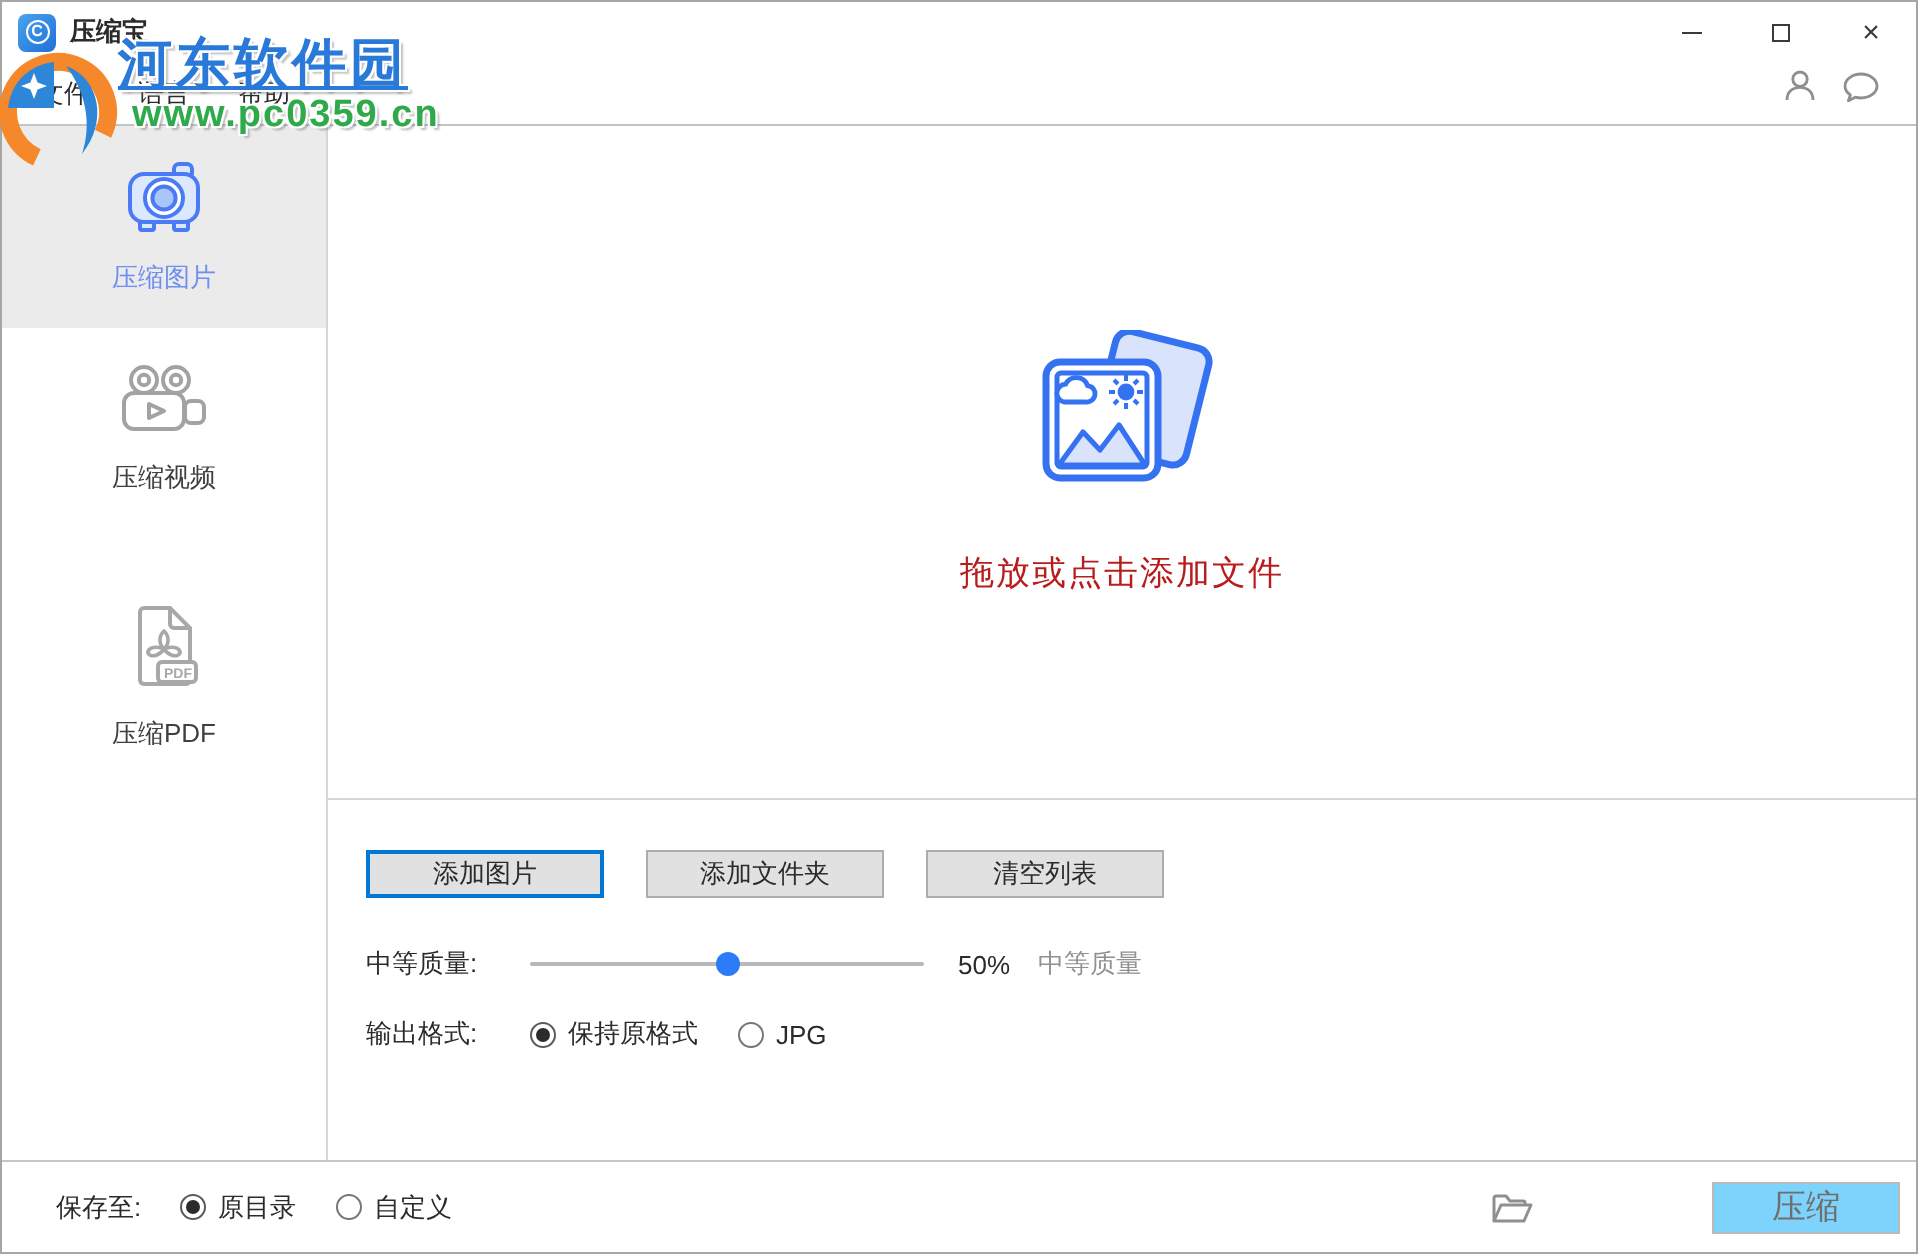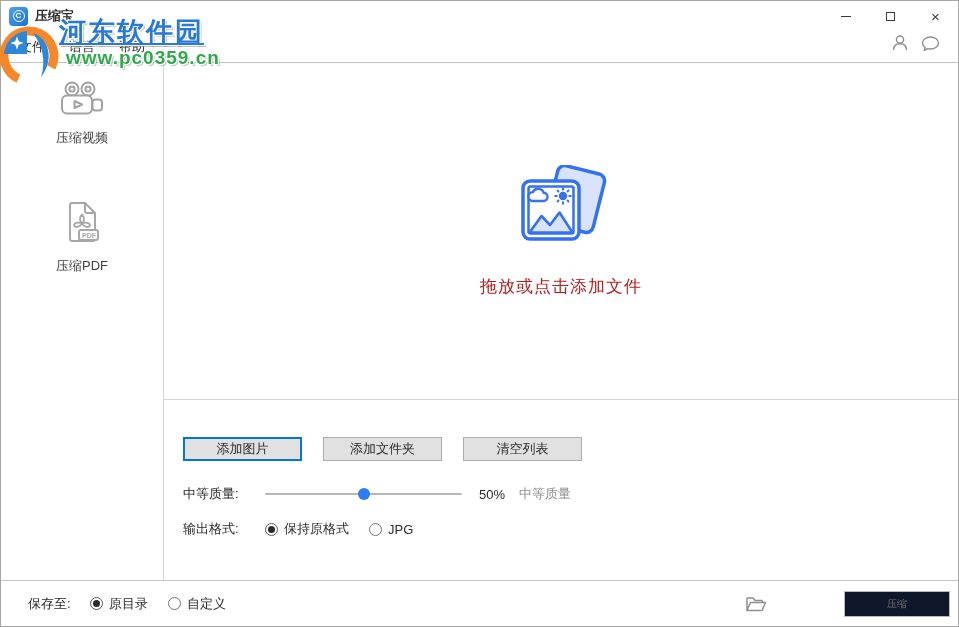--- a/index.html
+++ b/index.html
@@ -30,21 +30,21 @@
   .side-item.active { height:101px; background:#ebebeb; }
   .side-item .lbl { color:#3f3f3f; }
   .side-item.active .lbl { color:#6c8ff0; }
   .side-item.pdf { margin-top:24px; }
 
   .main { flex:1; display:flex; flex-direction:column; }
   .dropzone { height:337px; border-bottom:1px solid #d5d5d5; display:flex; flex-direction:column; align-items:center; justify-content:center; cursor:pointer; }
   .drop-hint { margin-top:24px; font-size:17px; color:#b91c1c; letter-spacing:1px; }
 
   .controls { padding:25px 0 0 19px; }
-  .btn-row { display:flex; gap:21px;margin-top:12px; }
+  .btn-row { display:flex; gap:21px; }
   .btn { width:119px; height:24px; background:#e1e1e1; border:1px solid #adadad; font-size:13px; color:#2b2b2b; display:flex; align-items:center; justify-content:center; cursor:pointer; font-family:inherit; }
   .btn.focused { border:2px solid #0078d7; }
 
   .slider-row { margin-top:26px; display:flex; align-items:center; height:14px; }
   .ctl-label { width:82px; color:#2b2b2b; }
   .slider-track { position:relative; width:197px; height:2px; background:#b8b8b8; border-radius:1px; }
   .slider-thumb { position:absolute; top:-5px; width:12px; height:12px; border-radius:50%; background:#2b7cf6; }
   .pct-text { margin-left:17px; color:#2b2b2b; }
   .quality-text { margin-left:14px; color:#909090; }
 
@@ -52,21 +52,21 @@
   .radio { width:13px; height:13px; border-radius:50%; border:1px solid #5a5a5a; position:relative; display:inline-block; flex:0 0 auto; }
   .radio.unchecked { border-color:#767676; }
   .radio.checked::after { content:""; position:absolute; left:2px; top:2px; width:7px; height:7px; border-radius:50%; background:#2b2b2b; }
   .radio-lbl { margin-left:6px; color:#2b2b2b; }
   .radio-gap { margin-left:20px; }
 
   
   .footer { flex:1; display:flex; align-items:center; padding-left:27px; position:relative; background:#fff; }
   .footer .ctl-label { width:62px; }
   .folder-btn { position:absolute; right:191px; top:50%; transform:translateY(-50%); cursor:pointer; display:flex; }
-  .compress-btn { position:absolute; right:8px; top:50%; transform:translateY(-50%); width:106px; height:26px; background:#0f172a; border:1px solid #b9b9b9; color:#6f6f6f; font-size:10px; display:flex; align-items:center; justify-content:center; font-family:inherit; }
+  .compress-btn { position:absolute; right:8px; top:50%; transform:translateY(-50%); width:94px; height:26px; background:#7dd3fc; border:1px solid #b9b9b9; color:#6f6f6f; font-size:17px; display:flex; align-items:center; justify-content:center; font-family:inherit; }
 
   
   .watermark { position:absolute; left:0; top:10px; width:230px; height:78px; z-index:50; pointer-events:none; }
   .wm-logo { position:absolute; left:-3px; top:14px; }
   .wm-name { position:absolute; left:59px; top:4px; font-size:27px; font-weight:bold; letter-spacing:2px; color:#2979d9;
     text-shadow:-1px -1px 0 #fff,1px -1px 0 #fff,-1px 1px 0 #fff,1px 1px 0 #fff,2px 2px 1px rgba(120,120,120,.45); white-space:nowrap;text-decoration:underline; }
   .wm-url { position:absolute; left:66px; top:37px; font-size:19px; font-weight:bold; letter-spacing:1px; color:#2faa4a;
     text-shadow:-1px -1px 0 #fff,1px -1px 0 #fff,-1px 1px 0 #fff,1px 1px 0 #fff,2px 2px 1px rgba(120,120,120,.45); white-space:nowrap; }
 </style>
 </head>
@@ -107,20 +107,33 @@
         <svg width="19" height="17" viewBox="0 0 19 17" fill="none" stroke="#8f8f8f" stroke-width="1.4" stroke-linejoin="round">
           <path d="M9.5 2 c4.4 0 8 2.7 8 6 s-3.6 6-8 6 c-1 0-2-.15-2.9-.4 L3.2 15.4 l1-2.9 C2.6 11.4 1.5 9.9 1.5 8 c0-3.3 3.6-6 8-6 Z"></path>
         </svg>
       </span>
     </div>
   </div>
 
   <div class="middle">
 
     <div class="sidebar">
+      <div class="side-item active">
+        <span style="display:flex;">
+          <svg width="40" height="38" viewBox="0 0 40 38">
+            <rect x="25" y="3" width="9" height="7" rx="2.5" fill="#dce8fd" stroke="#4a7bf5" stroke-width="2"></rect>
+            <rect x="8" y="31" width="7" height="5" rx="1" fill="#dce8fd" stroke="#4a7bf5" stroke-width="2"></rect>
+            <rect x="25" y="31" width="7" height="5" rx="1" fill="#dce8fd" stroke="#4a7bf5" stroke-width="2"></rect>
+            <rect x="3" y="8" width="34" height="24" rx="7" fill="#dce8fd" stroke="#4a7bf5" stroke-width="2"></rect>
+            <circle cx="20" cy="20" r="9.5" fill="#ffffff" stroke="#4a7bf5" stroke-width="2"></circle>
+            <circle cx="20" cy="20" r="5.8" fill="#aac6f9" stroke="#4a7bf5" stroke-width="2"></circle>
+          </svg>
+        </span>
+        <span class="lbl">压缩图片</span>
+      </div>
 
       <div class="side-item">
         <span style="display:flex;">
           <svg width="46" height="36" viewBox="0 0 46 36" fill="none" stroke="#a3a3a3" stroke-width="2">
             <circle cx="13" cy="9" r="6.5" fill="#fff"></circle>
             <circle cx="29" cy="9" r="6.5" fill="#fff"></circle>
             <circle cx="13" cy="9" r="2.6"></circle>
             <circle cx="29" cy="9" r="2.6"></circle>
             <rect x="3" y="15.5" width="30" height="18" rx="5" fill="#fff"></rect>
             <path d="M15.5 21 L23 24.5 L15.5 28 Z" stroke-linejoin="round"></path>

